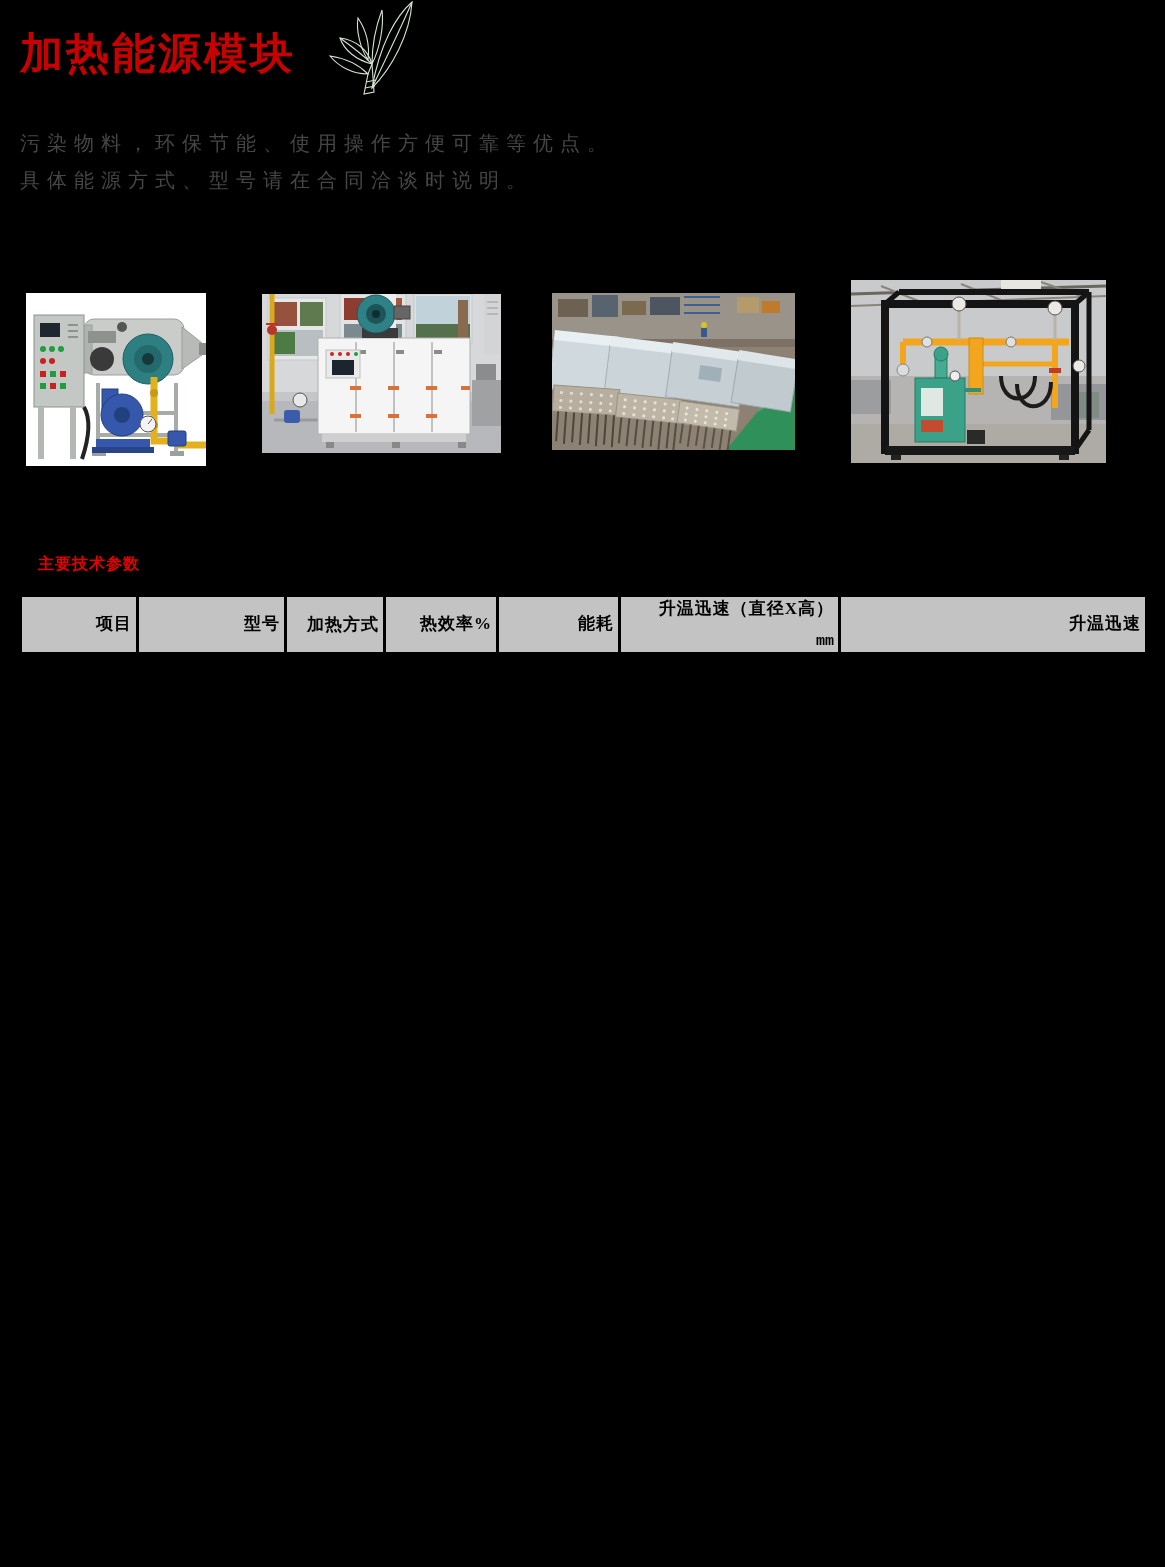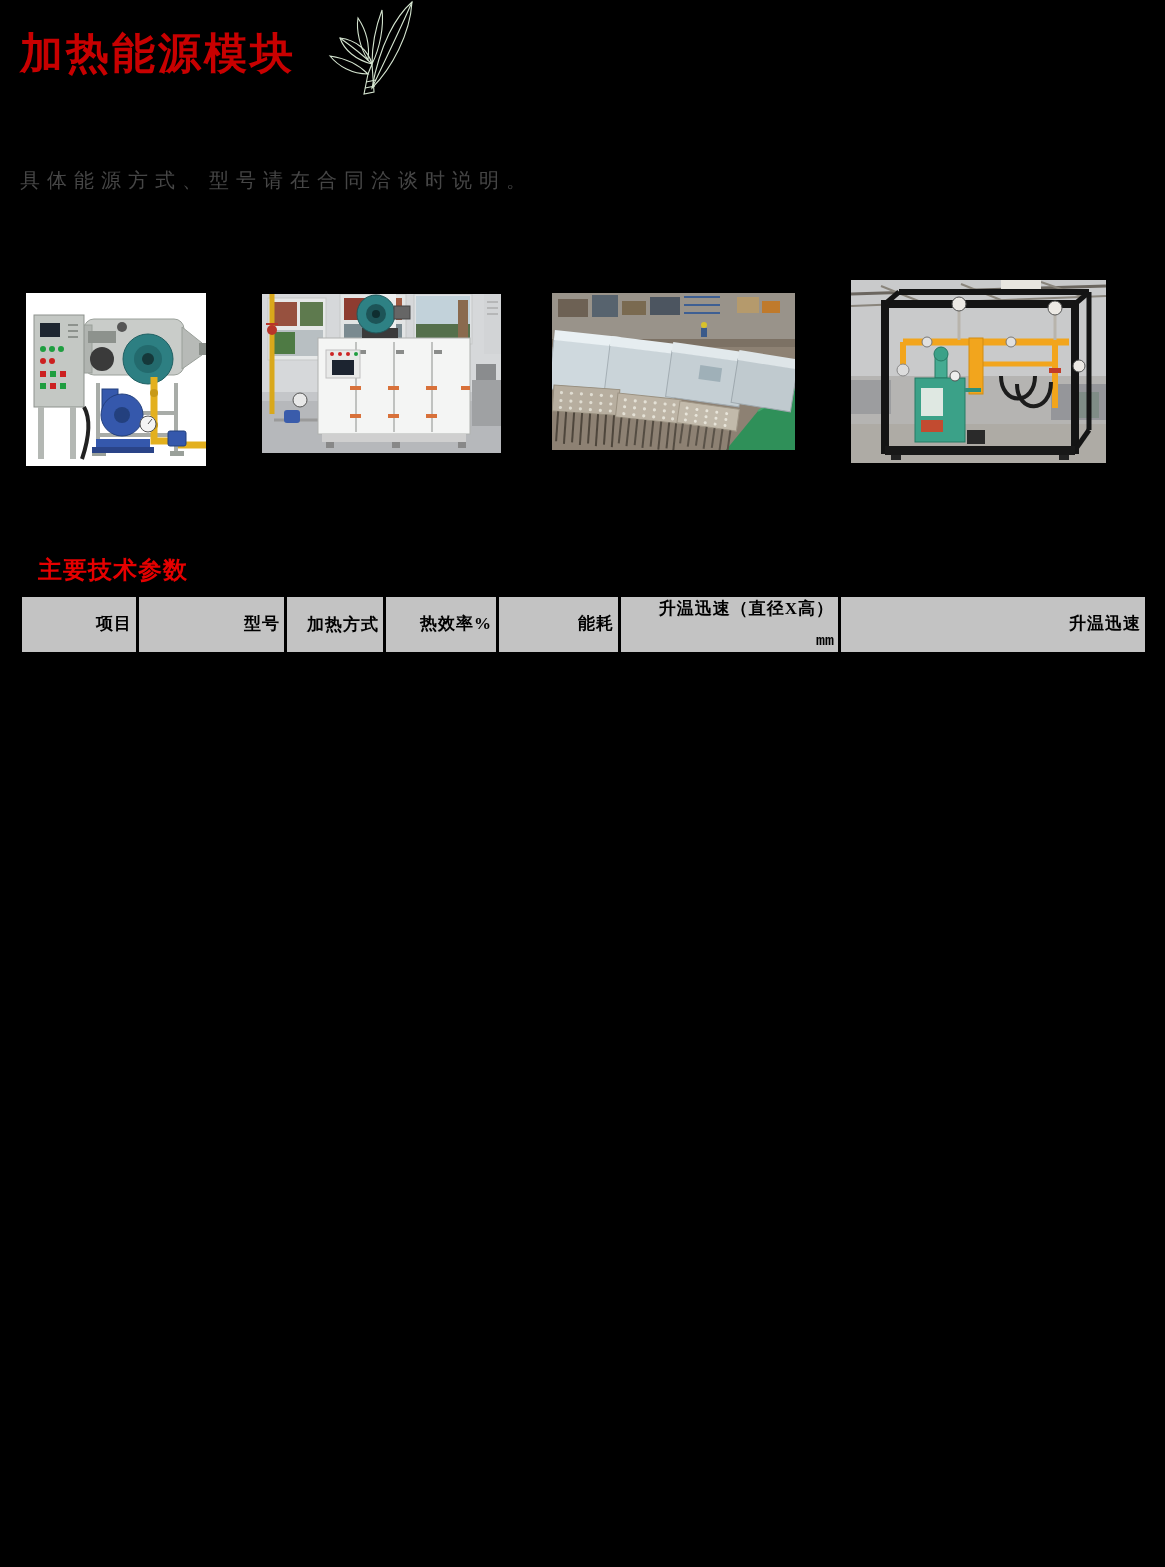--- a/index.html
+++ b/index.html
@@ -30,21 +30,21 @@
 
   .photo{position:absolute;overflow:hidden;}
   .photo svg{display:block;width:100%;height:100%;}
   .photo1{left:26px;top:293px;width:180px;height:173px;background:#fff;}
   .photo2{left:262px;top:294px;width:239px;height:159px;background:#d6d8da;}
   .photo3{left:552px;top:293px;width:243px;height:157px;background:#8d8173;}
   .photo4{left:851px;top:280px;width:255px;height:183px;background:#c9cacb;}
 
   .section-title{
     position:absolute;left:38px;top:554px;
-    font-size:24px;font-weight:bold;color:#e60000;
+    font-size:16px;font-weight:bold;color:#e60000;
     letter-spacing:1px;white-space:nowrap;
   }
 
   table.specs{
     position:absolute;left:19px;top:594px;
     border-collapse:collapse;table-layout:fixed;
     font-family:"Liberation Serif", serif;
   }
   table.specs th{
     background:#c3c3c3;
@@ -69,20 +69,21 @@
     <path d="M112,2 C100,30 86,58 72,88"></path>
     <path d="M40,38 C56,40 68,50 72,64 C56,60 44,50 40,38 Z"></path>
     <path d="M40,38 C54,48 64,56 72,64"></path>
     <path d="M58,18 C66,30 70,44 68,60 C60,48 56,30 58,18 Z"></path>
     <path d="M82,10 C76,26 72,44 72,64 C80,48 84,26 82,10 Z"></path>
     <path d="M30,56 C44,58 58,64 68,74 C52,74 38,66 30,56 Z"></path>
     <path d="M68,74 L64,94 L74,92 L72,64 Z"></path>
     <path d="M66,82 L76,80 M65,88 L75,86"></path>
   </svg>
 
+  <div class="intro-line l2">污染物料，环保节能、使用操作方便可靠等优点。</div>
   <div class="intro-line l3">具体能源方式、型号请在合同洽谈时说明。</div>
 
   <div class="photo photo1">
     <svg viewBox="0 0 180 173">
       <rect width="180" height="173" fill="#ffffff"></rect>
 
       <g stroke="#a8aca8" stroke-width="4">
         <line x1="72" y1="90" x2="72" y2="160"></line>
           <line x1="150" y1="90" x2="150" y2="160"></line>
         <line x1="100" y1="120" x2="150" y2="120"></line>

